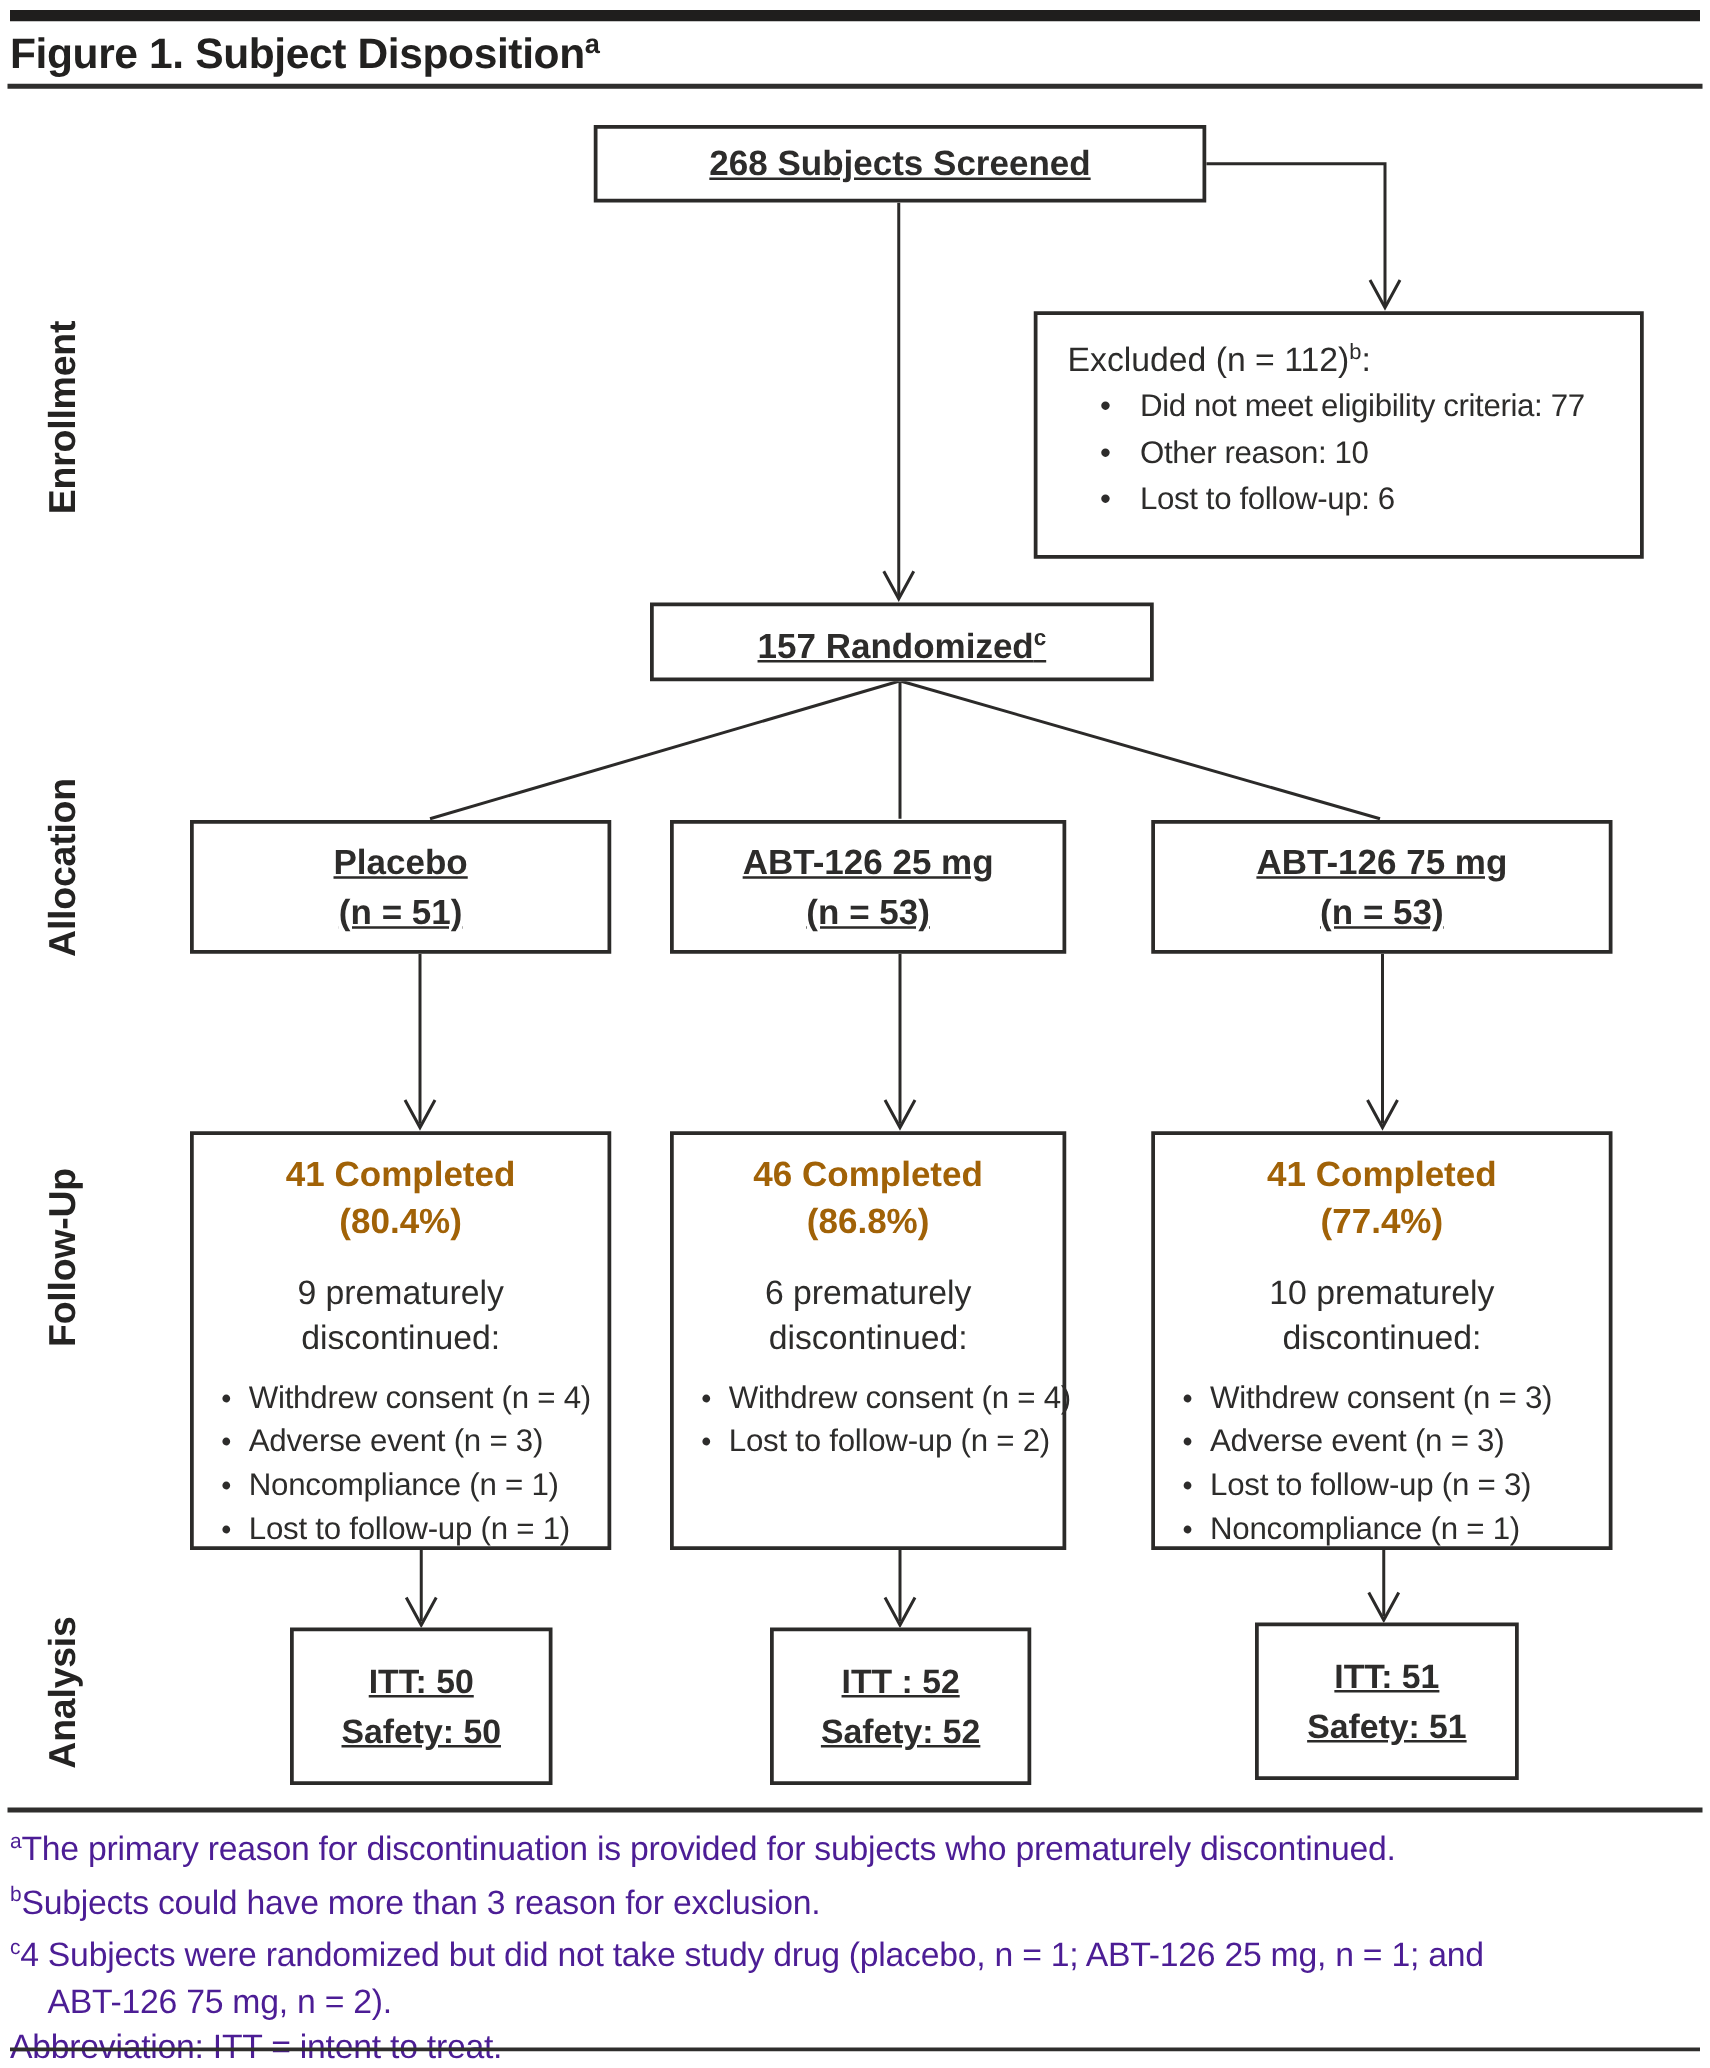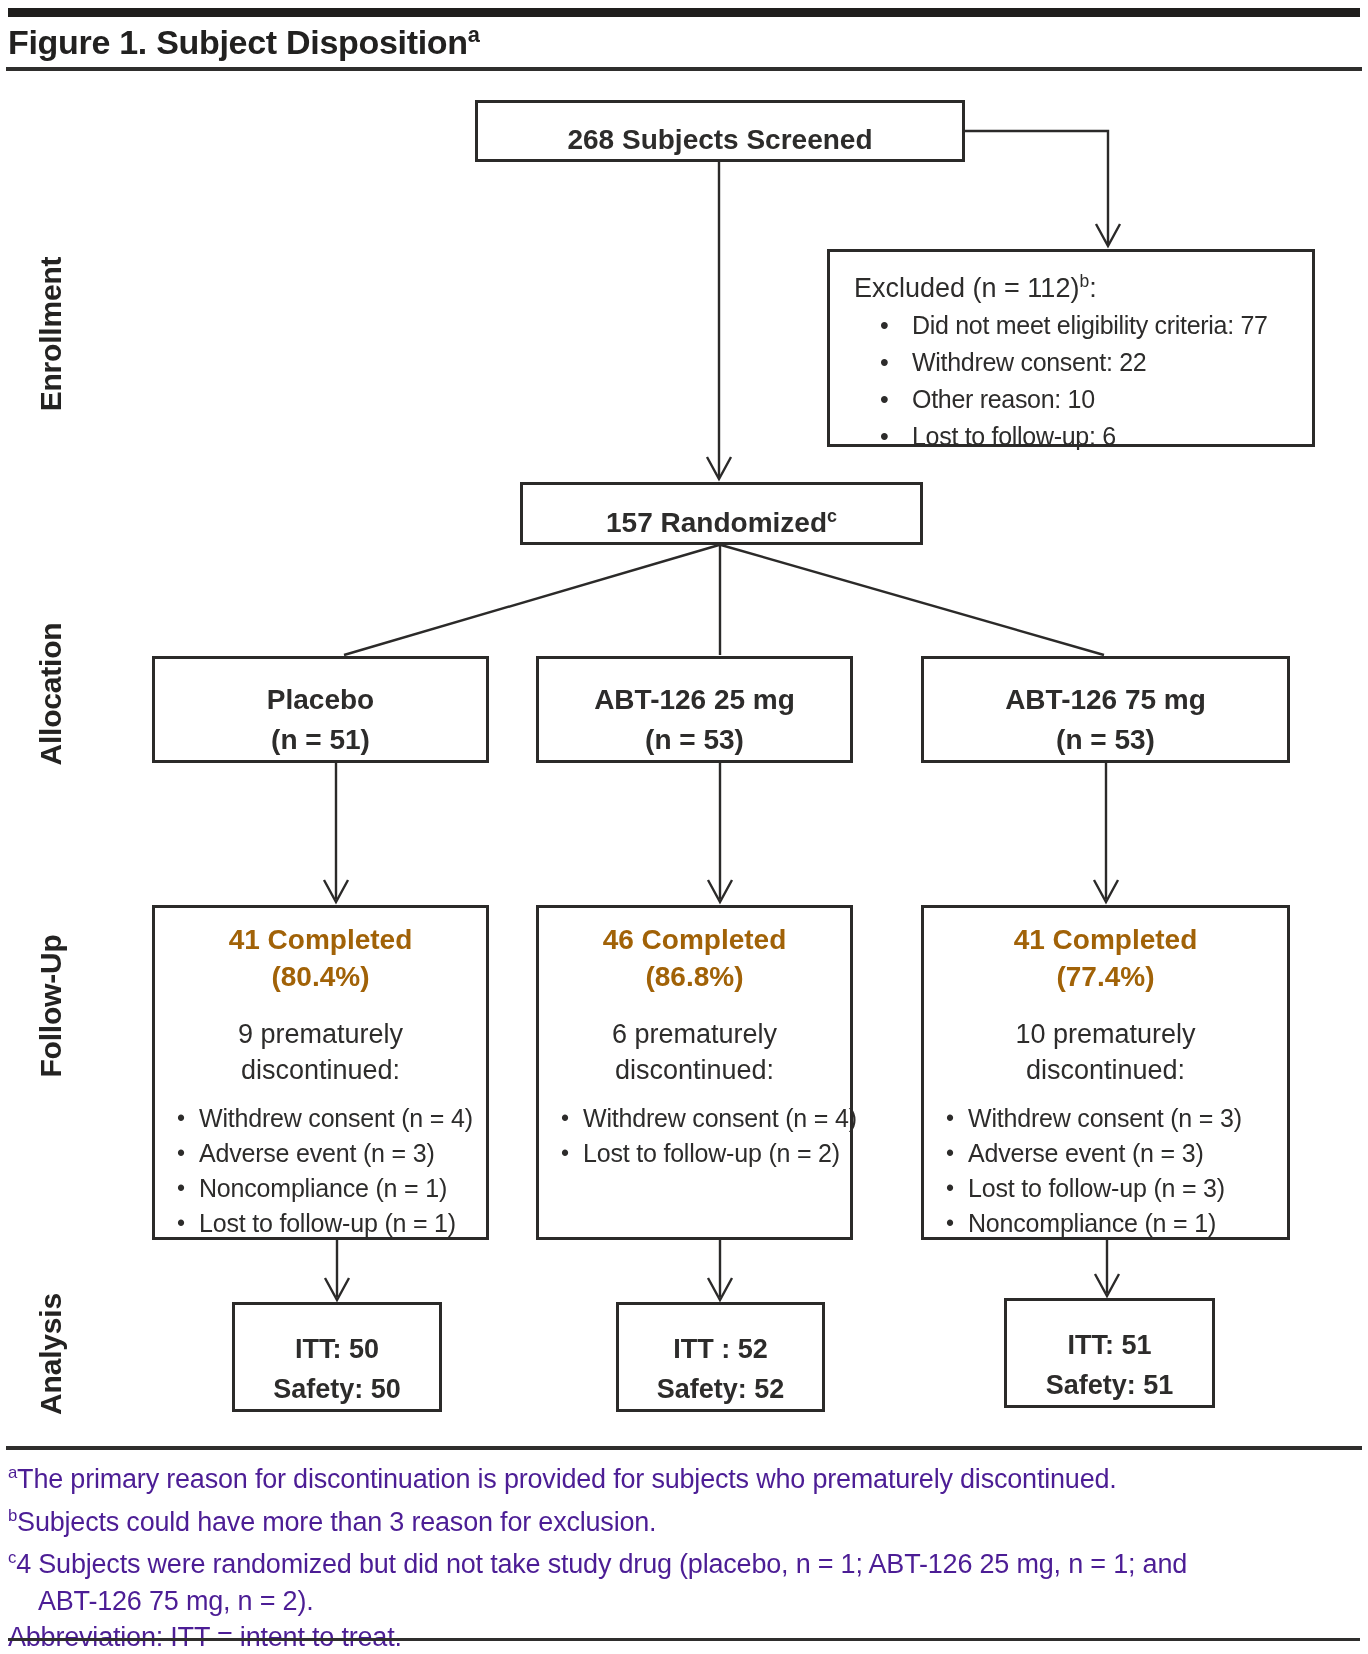--- a/index.html
+++ b/index.html
@@ -11,21 +11,21 @@
   .fig-title{
     position:absolute;left:8px;top:22px;font-size:34px;font-weight:bold;color:#222120;
     letter-spacing:-0.3px;white-space:nowrap;
   }
   .fig-title sup{font-size:64%;}
   .title-rule{position:absolute;left:6px;top:67px;width:1356px;height:4px;background:#2f2e2d;}
 
   .box{
     position:absolute;border:3px solid #2b2a29;background:#ffffff;box-sizing:border-box;
   }
-  .flexcenter{display:flex;flex-direction:column;align-items:center;justify-content:flex-end;text-align:center;}
+  .flexcenter{display:flex;flex-direction:column;align-items:center;justify-content:center;text-align:center;text-decoration:underline;}
   .b28{font-weight:bold;font-size:28px;line-height:38px;color:#2d2c2b;}
   sup{vertical-align:super;}
 
   
   .col1{left:152px;width:337px;}
   .col2{left:536px;width:317px;}
   .col3{left:921px;width:369px;}
 
   .screened-box{left:475px;top:100px;width:490px;height:62px;}
   .excluded-box{left:827px;top:249px;width:488px;height:198px;padding:10px 10px 12px 24px;}
@@ -47,21 +47,21 @@
   .fu-box{top:905px;height:335px;padding-top:13px;text-align:center;}
   .fu-head{font-weight:bold;font-size:28px;line-height:37px;color:#a16207;}
   .fu-sub{margin-top:21px;font-size:27px;line-height:36px;color:#2d2c2b;}
   .fu-list{list-style:none;margin:13px 0 0 0;padding:0 8px 0 14px;text-align:left;}
   .fu-list li{
     position:relative;font-size:25px;line-height:35px;letter-spacing:-0.2px;
     padding-left:30px;color:#2d2c2b;white-space:nowrap;
   }
   .fu-list li::before{content:"•";position:absolute;left:8px;font-size:23px;}
 
-  .an-box{height:110px;}
+  .an-box{height:126px;}
   .an-box .line{font-weight:bold;font-size:27px;line-height:40px;color:#2d2c2b;}
   .an1{left:232px;top:1302px;width:210px;}
   .an2{left:616px;top:1302px;width:209px;}
   .an3{left:1004px;top:1298px;width:211px;}
 
   .side-label{
     position:absolute;width:240px;height:34px;left:-69px;text-align:center;
     font-weight:bold;font-size:30px;color:#242322;letter-spacing:-0.2px;
     transform:rotate(-90deg);
   }
@@ -125,21 +125,20 @@
   <div class="box screened-box flexcenter">
     <div class="b28">268 Subjects Screened</div>
   </div>
 
   <div class="box excluded-box">
     <div class="excl-title">
       <span>Excluded (n = 112)</span><sup>b</sup><span>:</span>
     </div>
     <ul class="excl-list">
       <li>Did not meet eligibility criteria: 77</li>
-      <li>Withdrew consent: 22</li>
       <li>Other reason: 10</li>
       <li>Lost to follow-up: 6</li>
     </ul>
   </div>
 
   <div class="box randomized-box flexcenter">
     <div class="b28">
       <span>157 Randomized</span><sup>c</sup>
     </div>
   </div>

